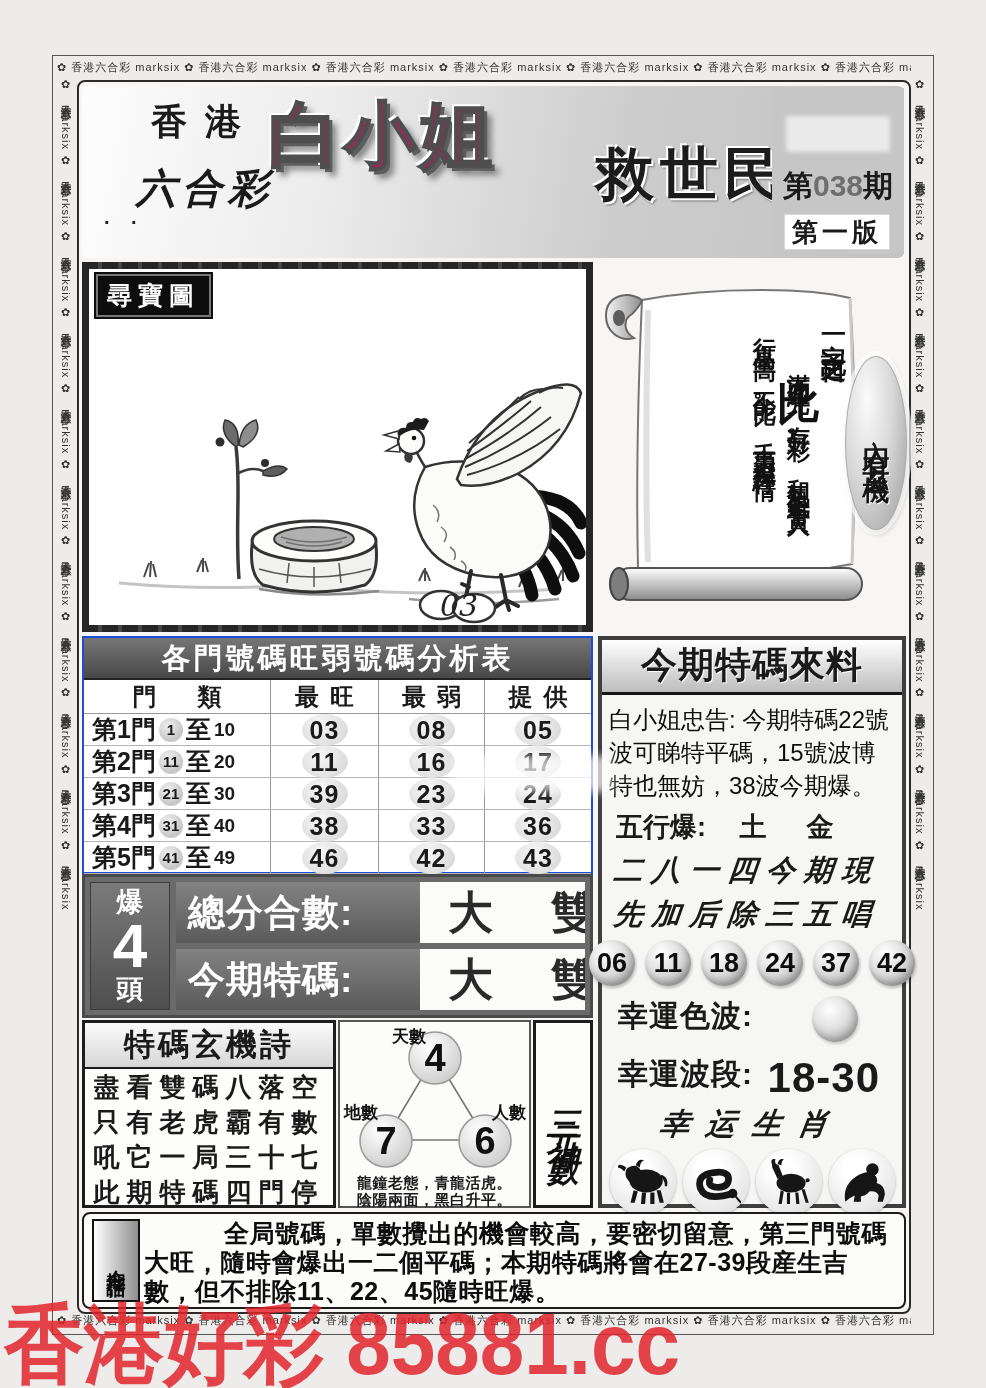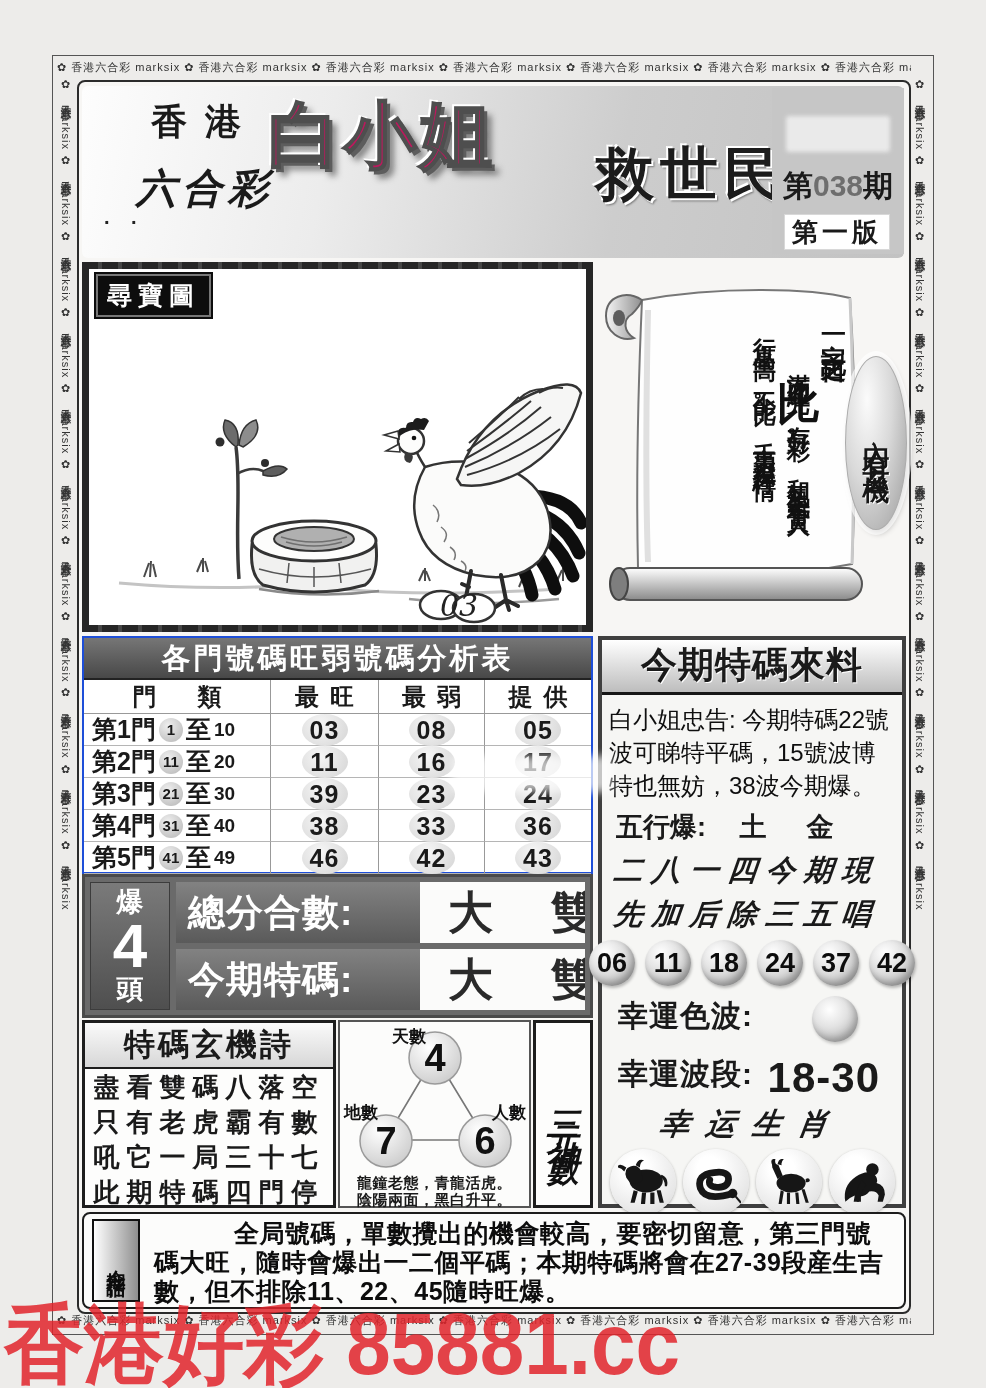--- a/index.html
+++ b/index.html
@@ -128,21 +128,21 @@
   .rb-range{font-size:42px;font-weight:900;letter-spacing:1px;margin-right:6px;white-space:nowrap;}
   .rb-zodiac-title{text-align:center;font-family:"DejaVu Serif",serif;font-style:italic;font-weight:700;
     font-size:30px;letter-spacing:16px;transform:skewX(-8deg);margin-top:2px;}
   .rb-zodiac{display:flex;justify-content:space-around;align-items:center;padding:4px 4px 0 4px;}
   .zo{width:66px;height:66px;border-radius:50%;flex:0 0 auto;
     background:radial-gradient(circle at 40% 30%,#ffffff 20%,#e7e7e7 70%,#d2d2d2 100%);
     box-shadow:0 1px 3px rgba(0,0,0,.3);display:flex;align-items:center;justify-content:center;}
 
   
   .eval{left:82px;top:1212px;width:824px;height:97px;box-sizing:border-box;border:2px solid #1c1c1c;border-radius:8px;
-    background:#fcfcfb;display:flex;gap:14px;padding:5px 10px 5px 8px;}
+    background:#fcfcfb;display:flex;gap:4px;padding:5px 10px 5px 8px;}
   .eval-label{width:44px;flex:0 0 auto;border:2px solid #111;background:linear-gradient(90deg,#ffffff,#8f8f8f);
     display:flex;align-items:center;justify-content:center;}
   .eval-label span{writing-mode:vertical-rl;font-size:19px;font-weight:900;letter-spacing:3px;color:#0c0c0c;}
   .eval-text{flex:1;font-size:25px;font-weight:700;line-height:29px;text-indent:3.2em;letter-spacing:.5px;color:#0d0d0d;}
 
   
   .watermark{left:4px;top:1288px;font-size:80px;font-weight:900;letter-spacing:0;
     color:rgba(224,36,44,.85);z-index:60;white-space:nowrap;transform:scaleY(1.08);transform-origin:top left;}
 </style>
 </head>

